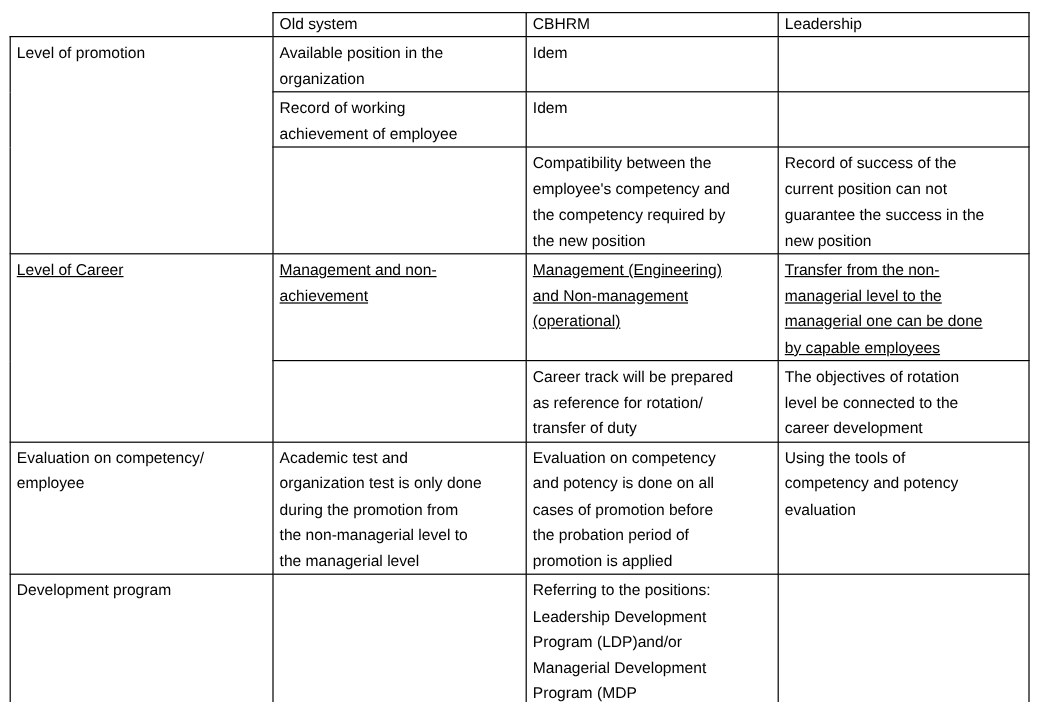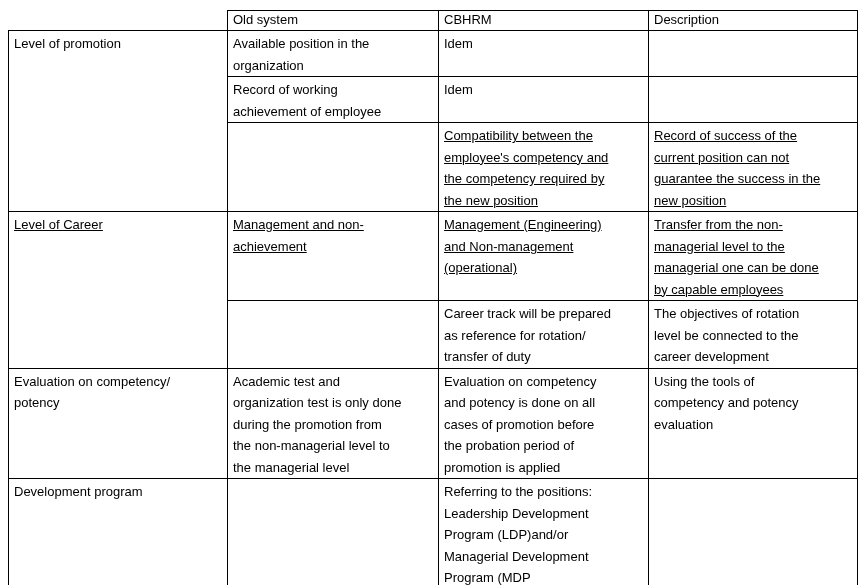--- a/index.html
+++ b/index.html
@@ -45,21 +45,21 @@
     border: none;
     background: transparent;
   }
   table.cmp tr.hdr td, table.cmp tr.hdr th {
     height: 18px;
     line-height: 16px;
     padding-top: 1px;
   }
   tr.r1 { height: 44px; }
   tr.r2 { height: 43px; }
-  tr.r3 { height: 88px; text-decoration: underline; }
+  tr.r3 { height: 88px; }
   tr.r4 { height: 87px; text-decoration: underline; }
   tr.r5 { height: 67px; }
   tr.r6 { height: 108px; }
   tr.r7 { height: 110px; }
 </style>
 </head>
 <body>
 
 <div class="page">
   <table class="cmp">
@@ -68,21 +68,21 @@
         <col class="c1">
         <col class="c2">
         <col class="c3">
     </colgroup>
 
     <tbody>
         <tr class="hdr">
       <th class="corner"></th>
       <th>Old system</th>
       <th>CBHRM</th>
-      <th>Description</th>
+      <th>Leadership</th>
     </tr>
 
     <tr class="r1">
       <td rowspan="3">Level of promotion</td>
       <td>Available position in the
 organization</td>
       <td>Idem</td>
       <td></td>
     </tr>
     <tr class="r2">
@@ -120,21 +120,21 @@
       <td>Career track will be prepared
 as reference for rotation/
 transfer of duty</td>
       <td>The objectives of rotation
 level be connected to the
 career development</td>
     </tr>
 
     <tr class="r6">
       <td>Evaluation on competency/
-potency</td>
+employee</td>
       <td>Academic test and
 organization test is only done
 during the promotion from
 the non-managerial level to
 the managerial level</td>
       <td>Evaluation on competency
 and potency is done on all
 cases of promotion before
 the probation period of
 promotion is applied</td>

